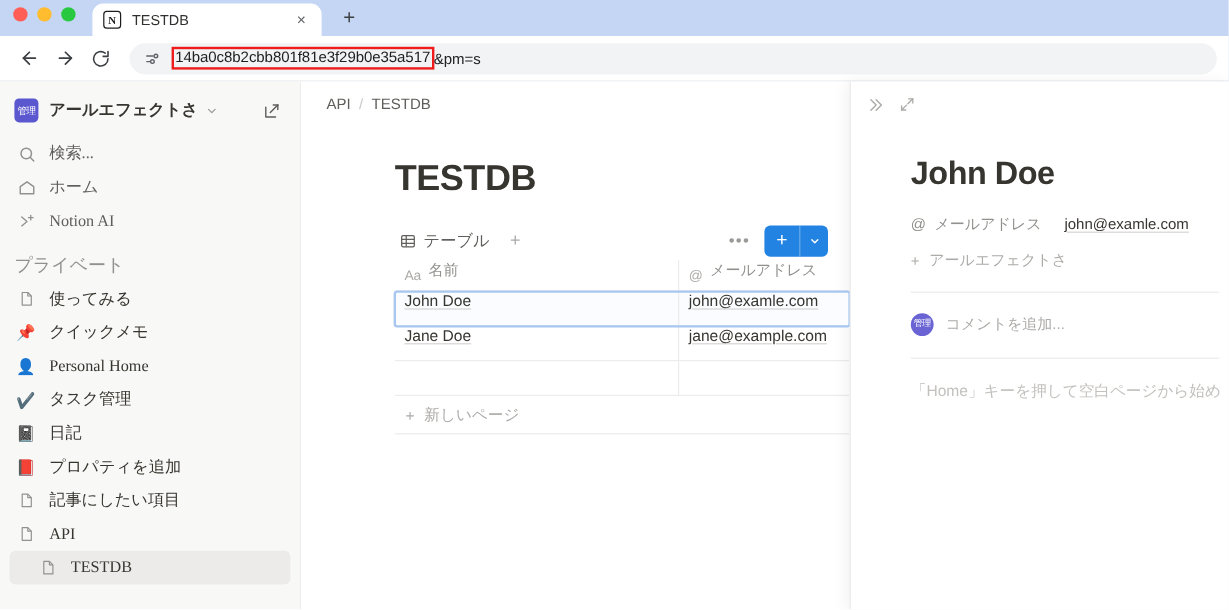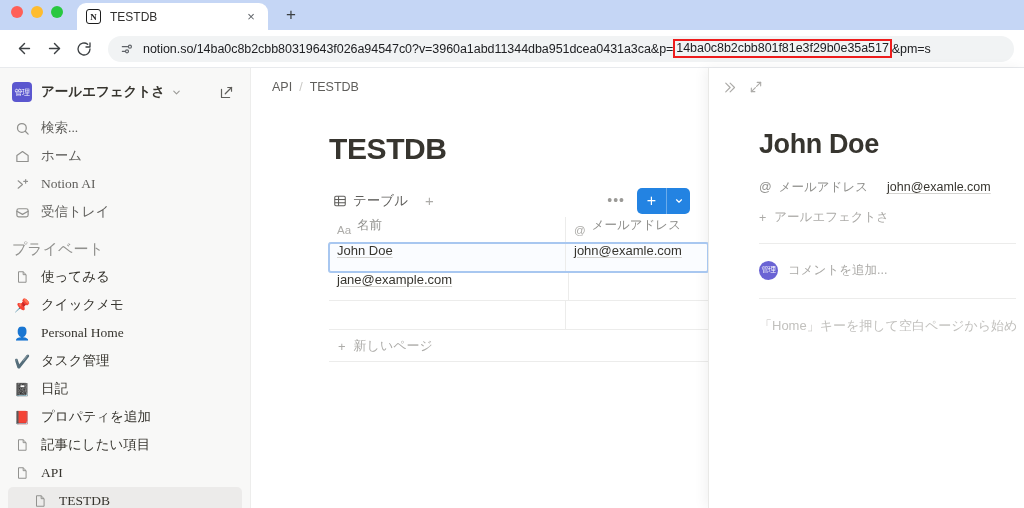--- a/index.html
+++ b/index.html
@@ -480,21 +480,20 @@
     <div class="omnibox">
       <div class="site-icon">
         <svg class="ico-svg" width="14" height="14" viewBox="0 0 24 24" fill="none" stroke="#5f6368" stroke-width="2" stroke-linecap="round">
             <line x1="4" y1="8" x2="13" y2="8"></line>
             <circle cx="17" cy="8" r="2.6"></circle>
             <line x1="4" y1="16" x2="8" y2="16"></line>
             <circle cx="12" cy="16" r="2.6"></circle>
           </svg>
       </div>
       <div class="url-text">
-          <span>notion.so/14ba0c8b2cbb80319643f026a94547c0?v=3960a1abd11344dba951dcea0431a3ca&amp;p=</span>
           <span class="url-hl">14ba0c8b2cbb801f81e3f29b0e35a517</span>
           <span>&amp;pm=s</span>
         </div>
     </div>
   </div>
 </div>
 
 <div class="app">
 
   <div class="sidebar">
@@ -540,29 +539,20 @@
       <span class="nav-ico">
         <svg class="ico-svg" width="15" height="15" viewBox="0 0 24 24" fill="none" stroke="currentColor" stroke-width="1.8" stroke-linecap="round" stroke-linejoin="round">
             <path d="M5 6 L12 12 L5 18"></path>
             <path d="M14 7 L20 7"></path>
             <path d="M17 4 L17 10"></path>
           </svg>
       </span>
       <span class="nav-label">Notion AI</span>
     </div>
 
-    <div class="nav-item">
-      <span class="nav-ico">
-        <svg class="ico-svg" width="15" height="15" viewBox="0 0 24 24" fill="none" stroke="currentColor" stroke-width="1.9" stroke-linecap="round" stroke-linejoin="round">
-            <rect x="3" y="6" width="18" height="13" rx="3"></rect>
-            <path d="M3 10 L12 15 L21 10"></path>
-          </svg>
-      </span>
-      <span class="nav-label">受信トレイ</span>
-    </div>
 
     <div class="section-title">プライベート</div>
 
     <div class="nav-item page">
       <span class="nav-ico">
         <svg class="ico-svg" width="14" height="14" viewBox="0 0 24 24" fill="none" stroke="currentColor" stroke-width="1.7" stroke-linejoin="round">
             <path d="M6 3h8l5 5v13H6z"></path>
             <path d="M14 3v5h5"></path>
           </svg>
       </span>
@@ -679,20 +669,23 @@
         <div class="tbl-row row-selected">
           <div class="tbl-cell c1">
             <span class="cell-link">John Doe</span>
           </div>
           <div class="tbl-cell c2">
             <span class="cell-link">john@examle.com</span>
           </div>
         </div>
 
         <div class="tbl-row">
+          <div class="tbl-cell c1">
+            <span class="cell-link">Jane Doe</span>
+          </div>
           <div class="tbl-cell c2">
             <span class="cell-link">jane@example.com</span>
           </div>
         </div>
 
         <div class="tbl-row">
           <div class="tbl-cell c1"></div>
           <div class="tbl-cell c2"></div>
         </div>
 

